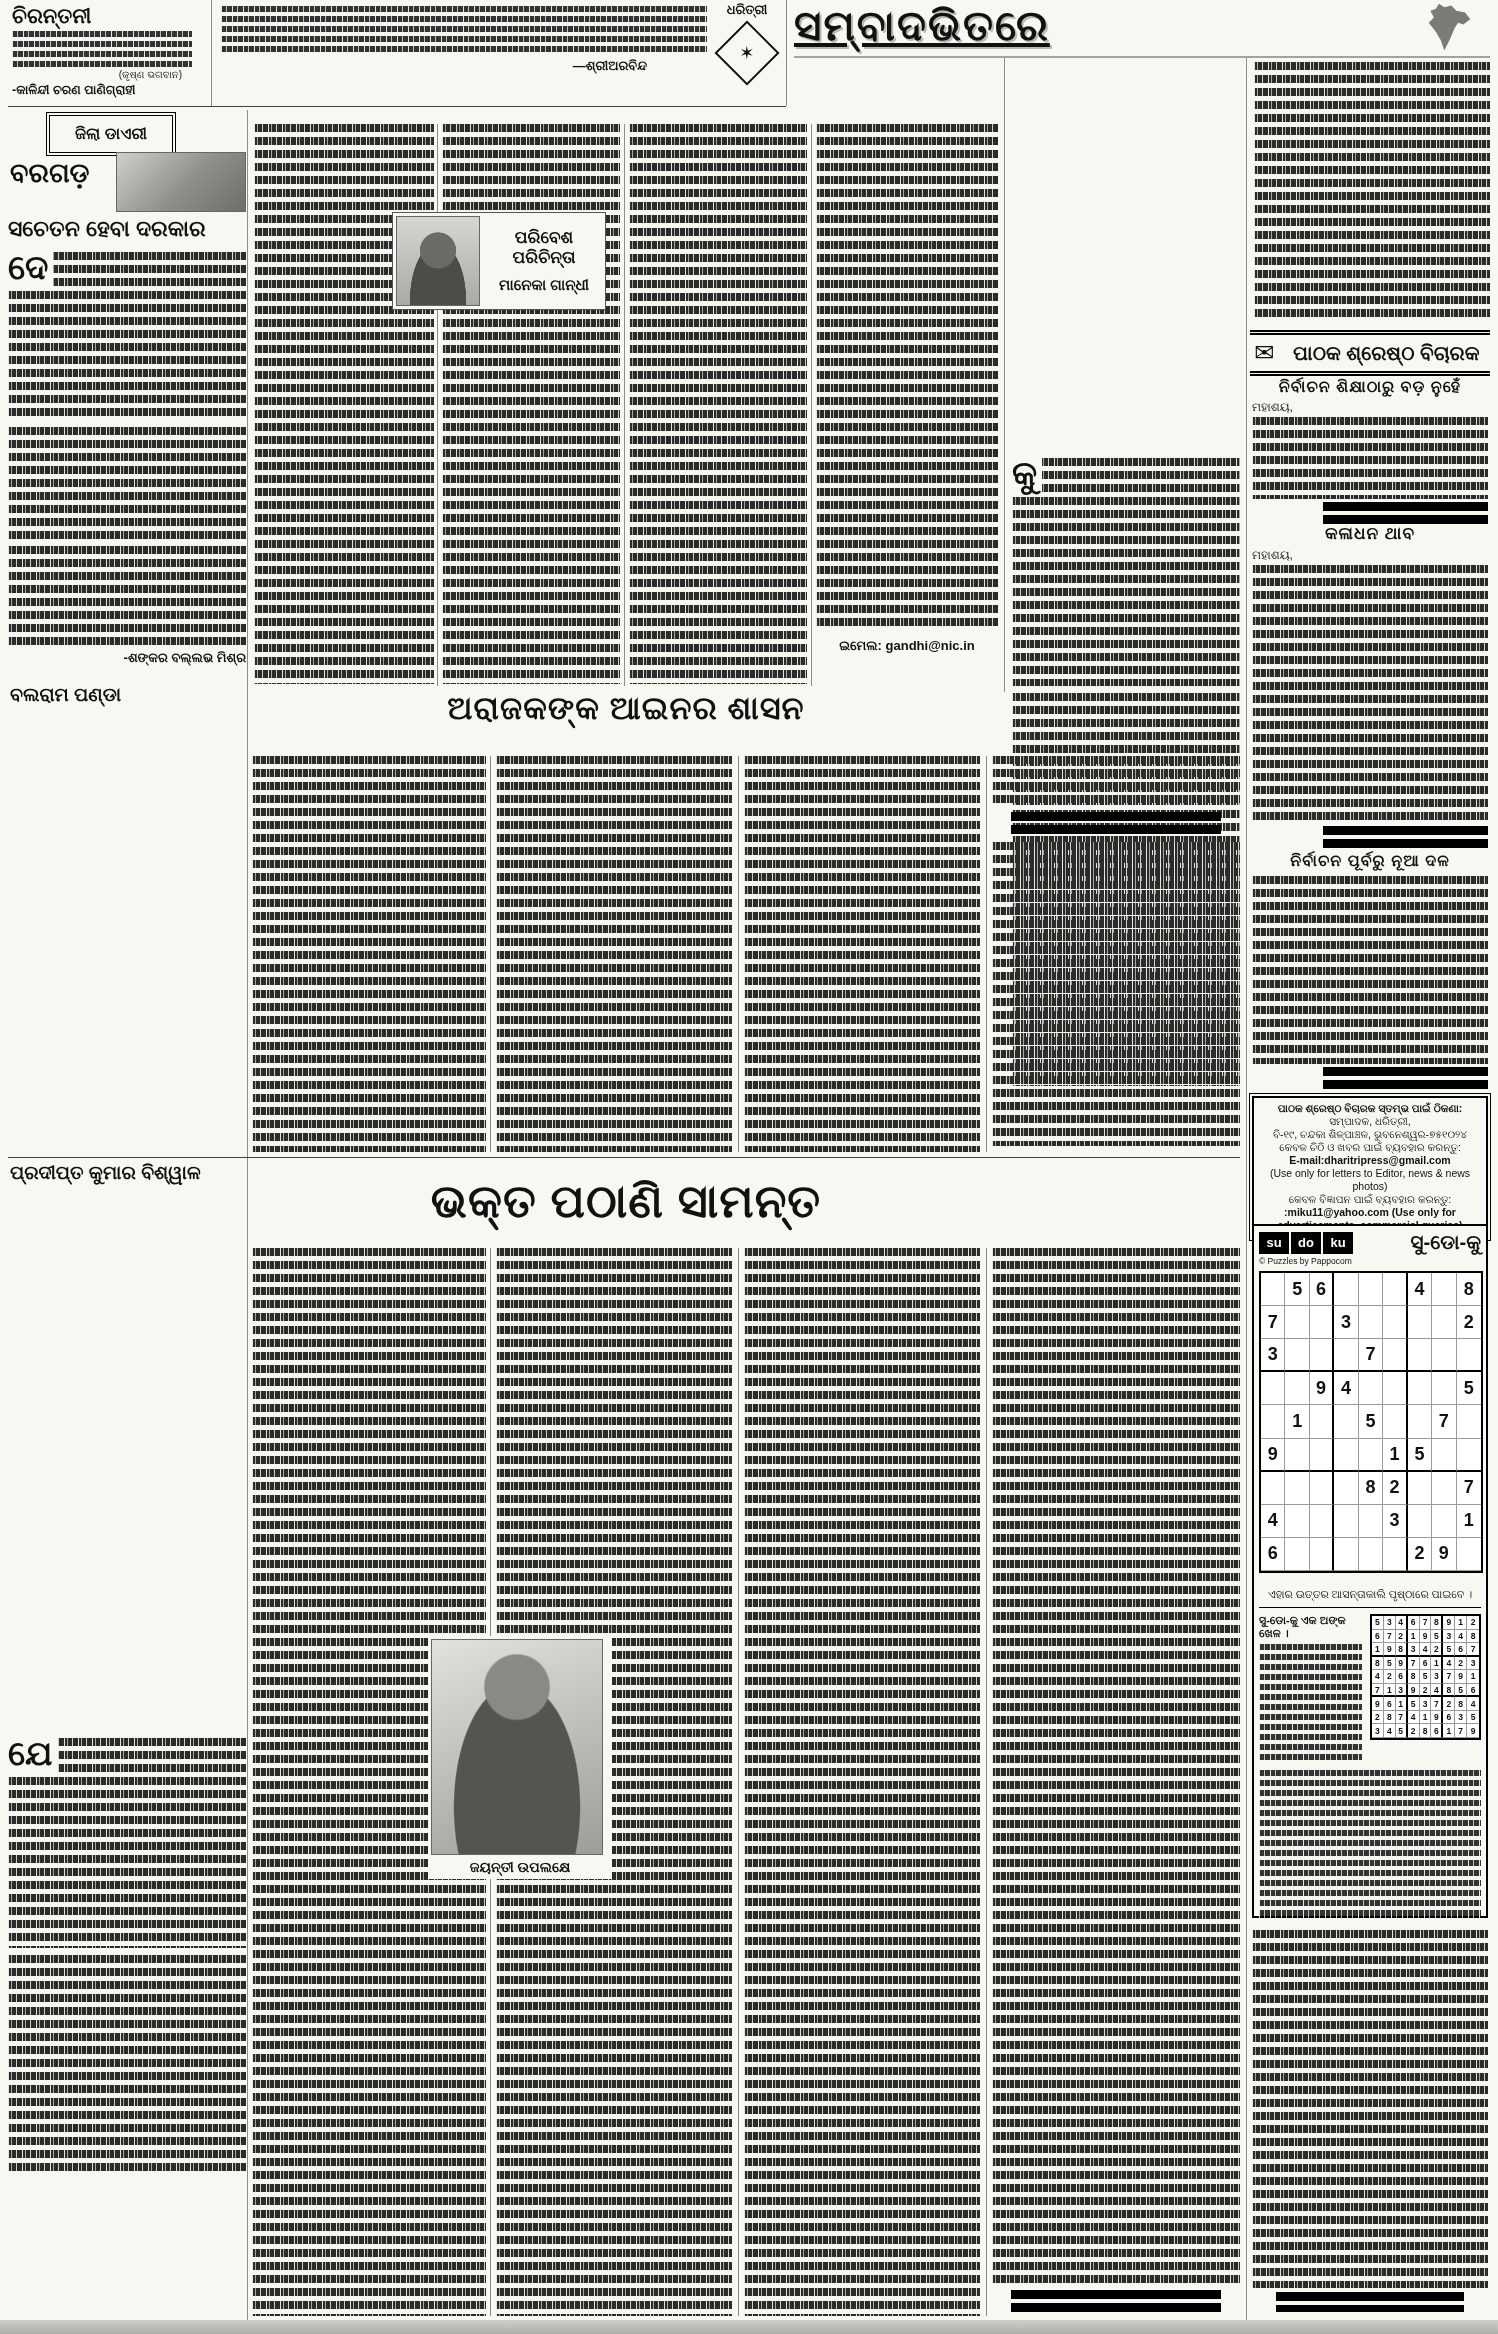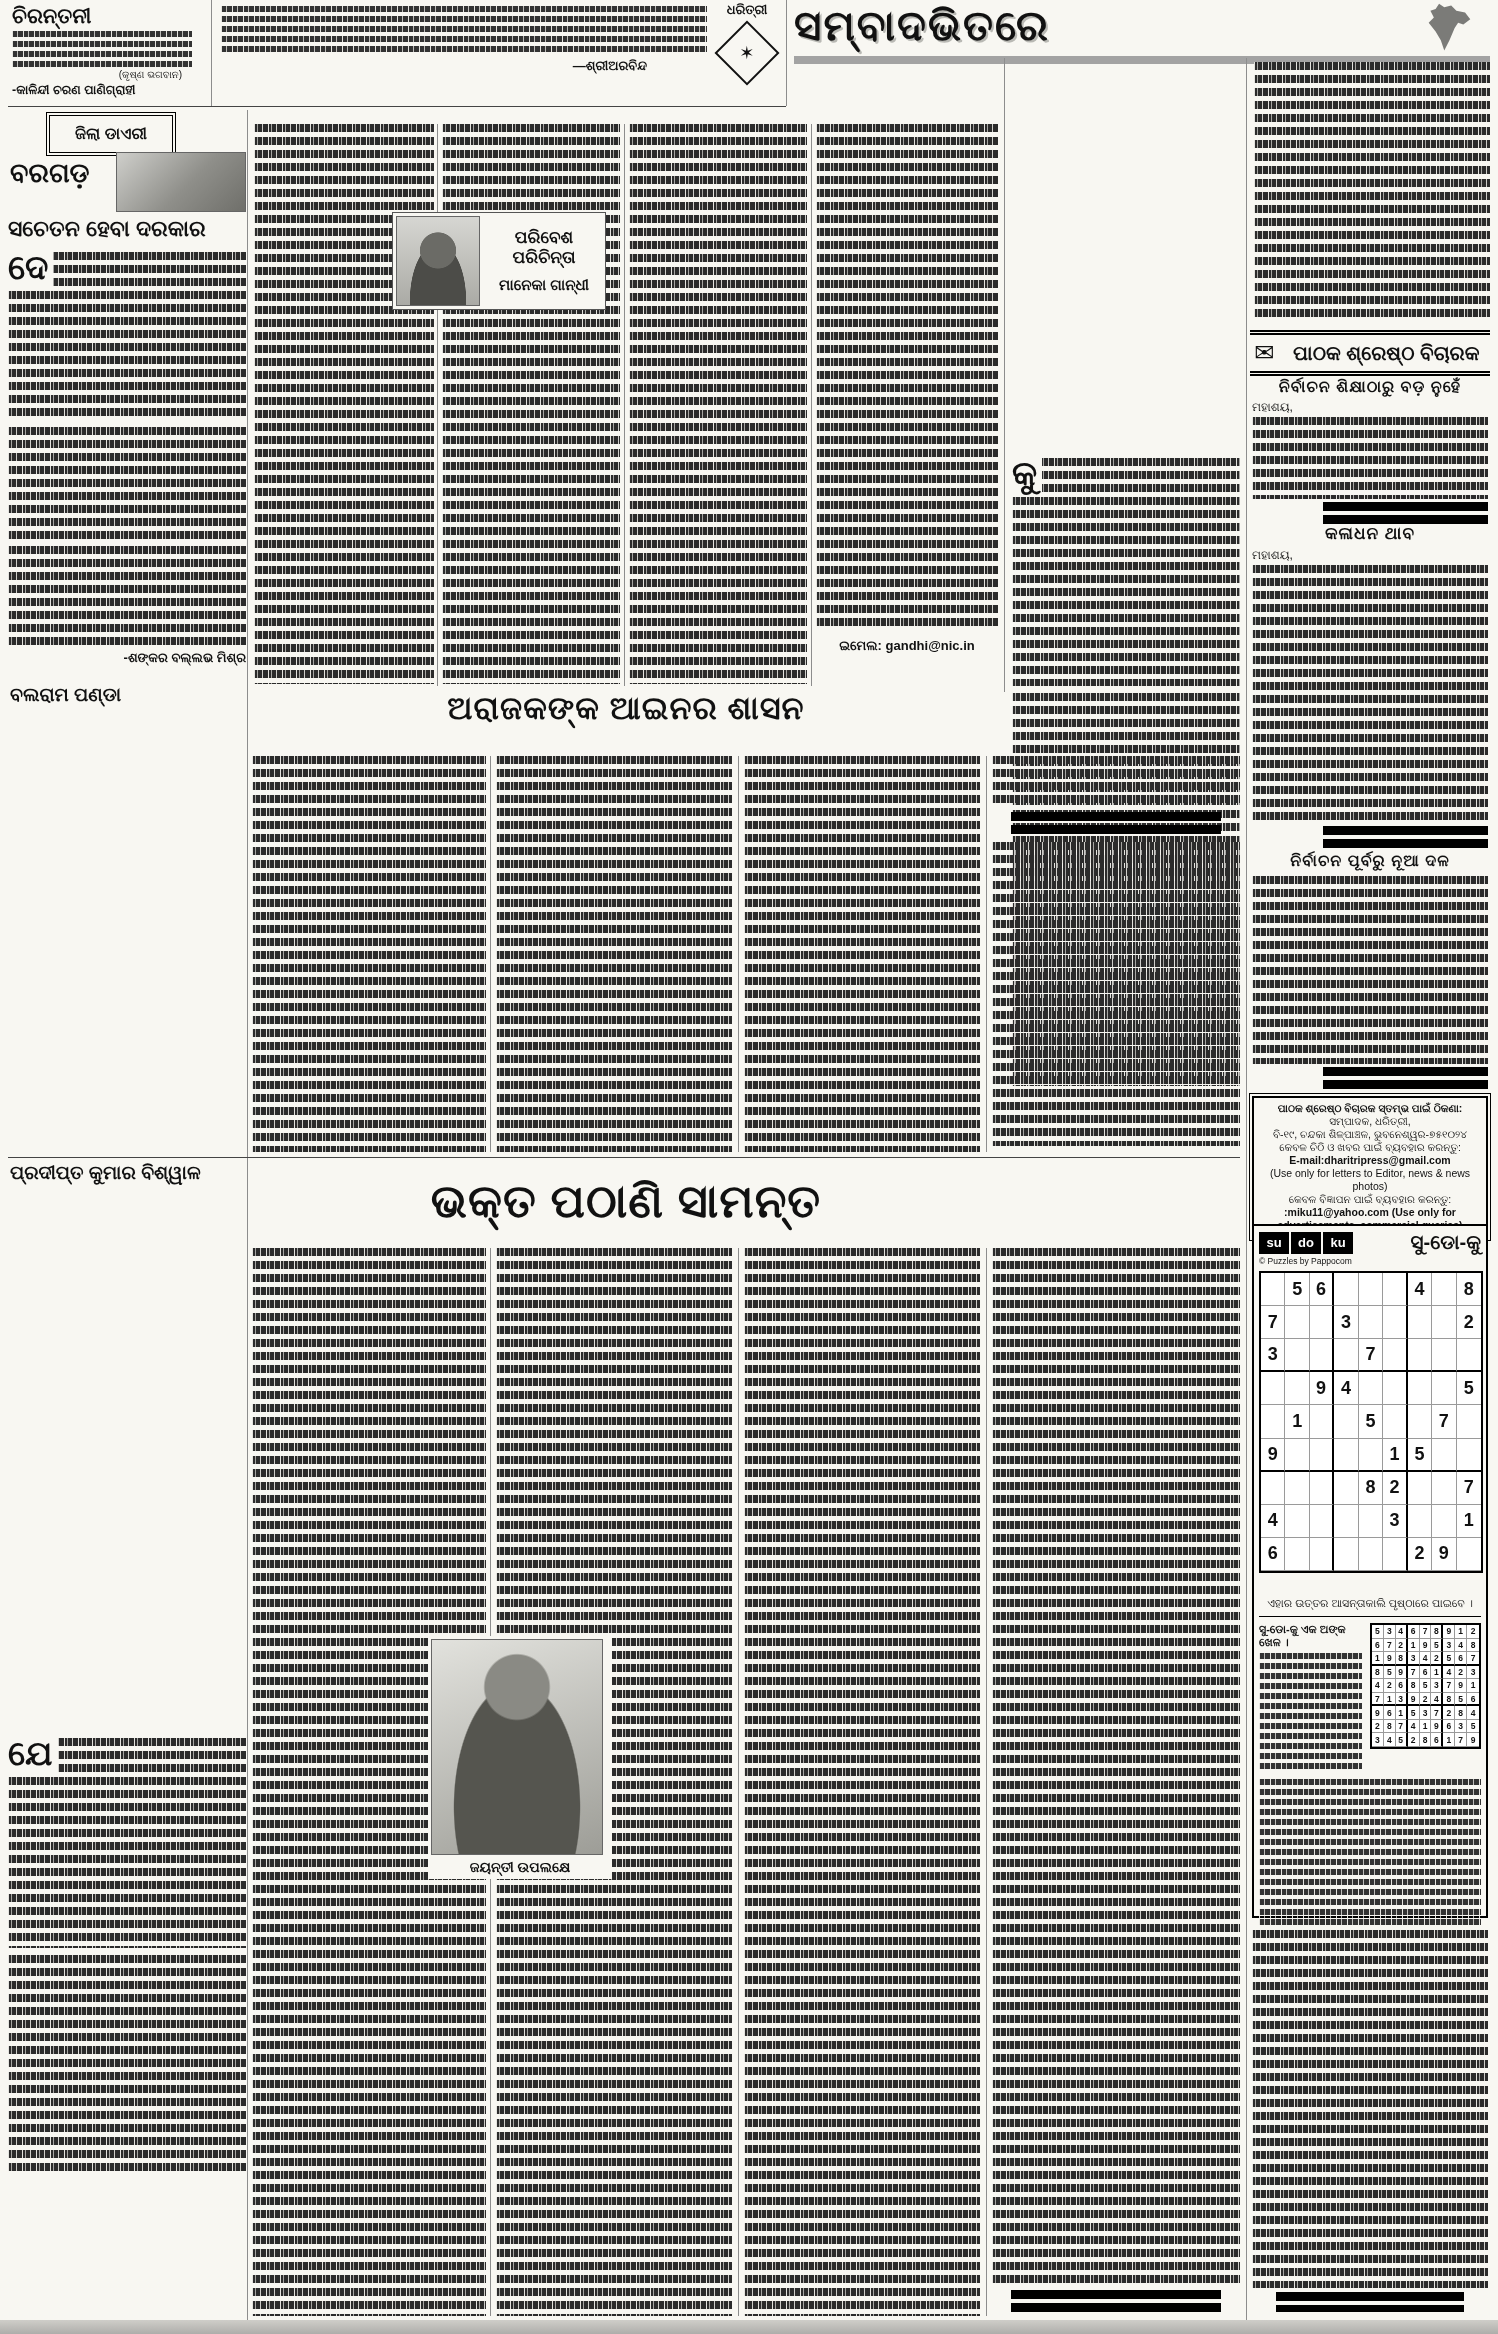--- a/index.html
+++ b/index.html
@@ -55,21 +55,21 @@
 
   <div class="abs" style="left:712px;top:2px;width:70px;height:102px;text-align:center;">
     <div style="font-size:13px;font-weight:bold;">ଧରିତ୍ରୀ</div>
     <div style="width:42px;height:42px;border:2px solid #111;transform:rotate(45deg);margin:12px auto 0;display:flex;align-items:center;justify-content:center;">
       <span style="transform:rotate(-45deg);font-size:18px;">✶</span>
     </div>
   </div>
   <div class="abs vrule" style="left:786px;top:0;height:106px;"></div>
   <div class="abs hrule" style="left:8px;top:106px;width:778px;"></div>
 
-  <div class="abs" style="left:794px;top:0;width:696px;height:56px;border-bottom:8px solid #a3a3a3;">
+  <div class="abs" style="left:794px;top:0;width:696px;height:56px;border-bottom:2px solid #a3a3a3;text-decoration:underline;">
     <div style="font-size:42px;font-weight:bold;letter-spacing:2px;text-shadow:2px 2px 0 #b9b9b4;padding-top:2px;">ସମ୍ବାଦଭିତରେ</div>
     <svg class="abs" style="right:4px;top:2px;" width="80" height="52" viewBox="0 0 60 60">
       <path d="M22,2 L28,6 L36,4 L42,10 L52,12 L58,20 L50,26 L44,24 L40,30 L34,44 L28,56 L24,44 L18,34 L10,24 L16,18 L12,10 L18,8 Z" fill="#7b7b78"></path>
     </svg>
   </div>
 
   <div class="abs vrule" style="left:247px;top:110px;height:2212px;"></div>
 
   <div class="abs" style="left:46px;top:112px;width:122px;height:36px;border:4px double #000;display:flex;align-items:center;justify-content:center;font-weight:bold;font-size:16px;">
     <span>ଜିଲା ଡାଏରୀ</span>
@@ -239,21 +239,21 @@
         <div>6</div>
         <div></div>
         <div class="br"></div>
         <div></div>
         <div></div>
         <div class="br"></div>
         <div>2</div>
         <div>9</div>
         <div></div>
       </div>
-    <div style="font-size:11px;text-align:center;margin-top:24px;">ଏହାର ଉତ୍ତର ଆସନ୍ତାକାଲି ପୃଷ୍ଠାରେ ପାଇବେ ।</div>
+    <div style="font-size:11px;text-align:center;margin-top:15px;font-family:Liberation Serif, serif;">ଏହାର ଉତ୍ତର ଆସନ୍ତାକାଲି ପୃଷ୍ଠାରେ ପାଇବେ ।</div>
     <div style="border-top:1px solid #000;margin-top:6px;"></div>
     <div style="display:flex;gap:8px;margin-top:6px;">
       <div style="width:104px;">
         <div style="font-size:11px;font-weight:bold;">ସୁ-ଡୋ-କୁ ଏକ ଅଙ୍କ ଖେଳ ।</div>
         <div class="txs" style="height:116px;margin-top:4px;"></div>
       </div>
       <div class="sgrid" style="width:108px;height:122px;grid-template-columns:repeat(9,1fr);grid-template-rows:repeat(9,1fr);font-size:8.5px;font-weight:bold;">
           <div>5</div>
           <div>3</div>
           <div class="br">4</div>

